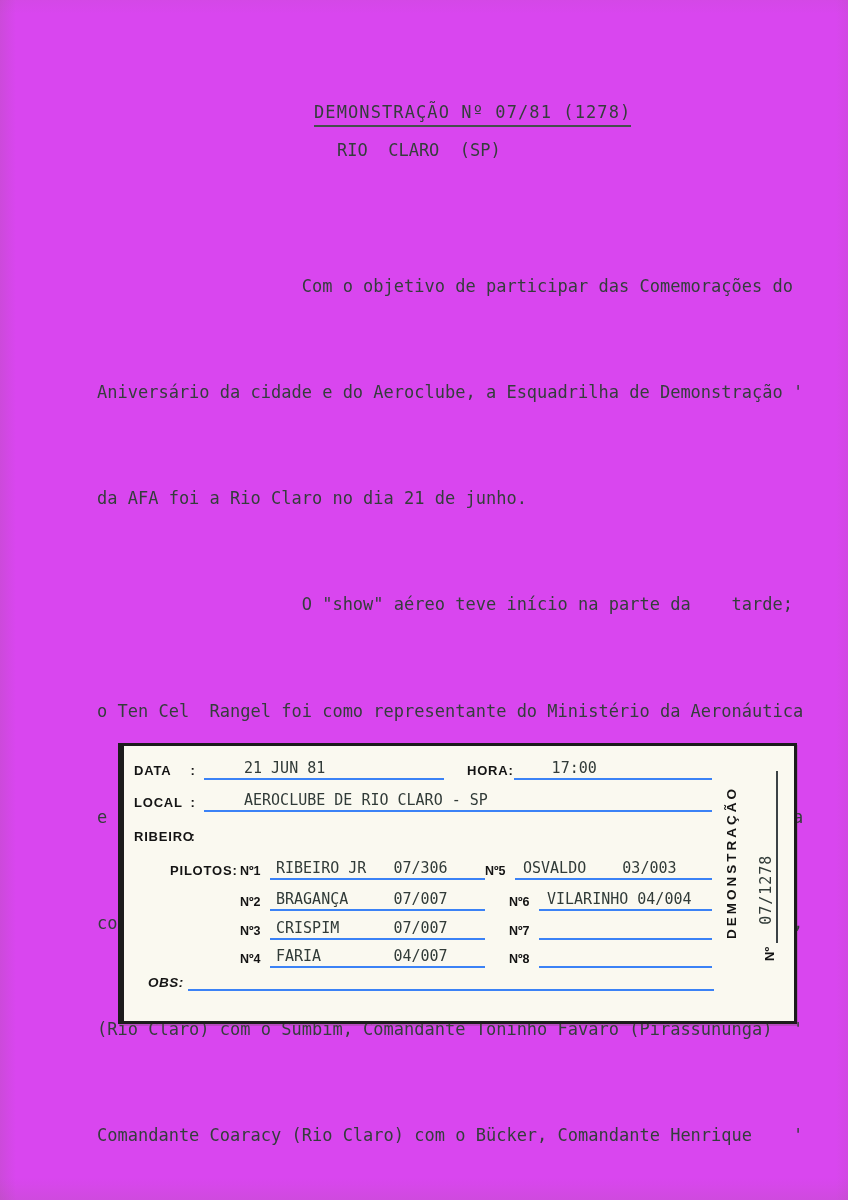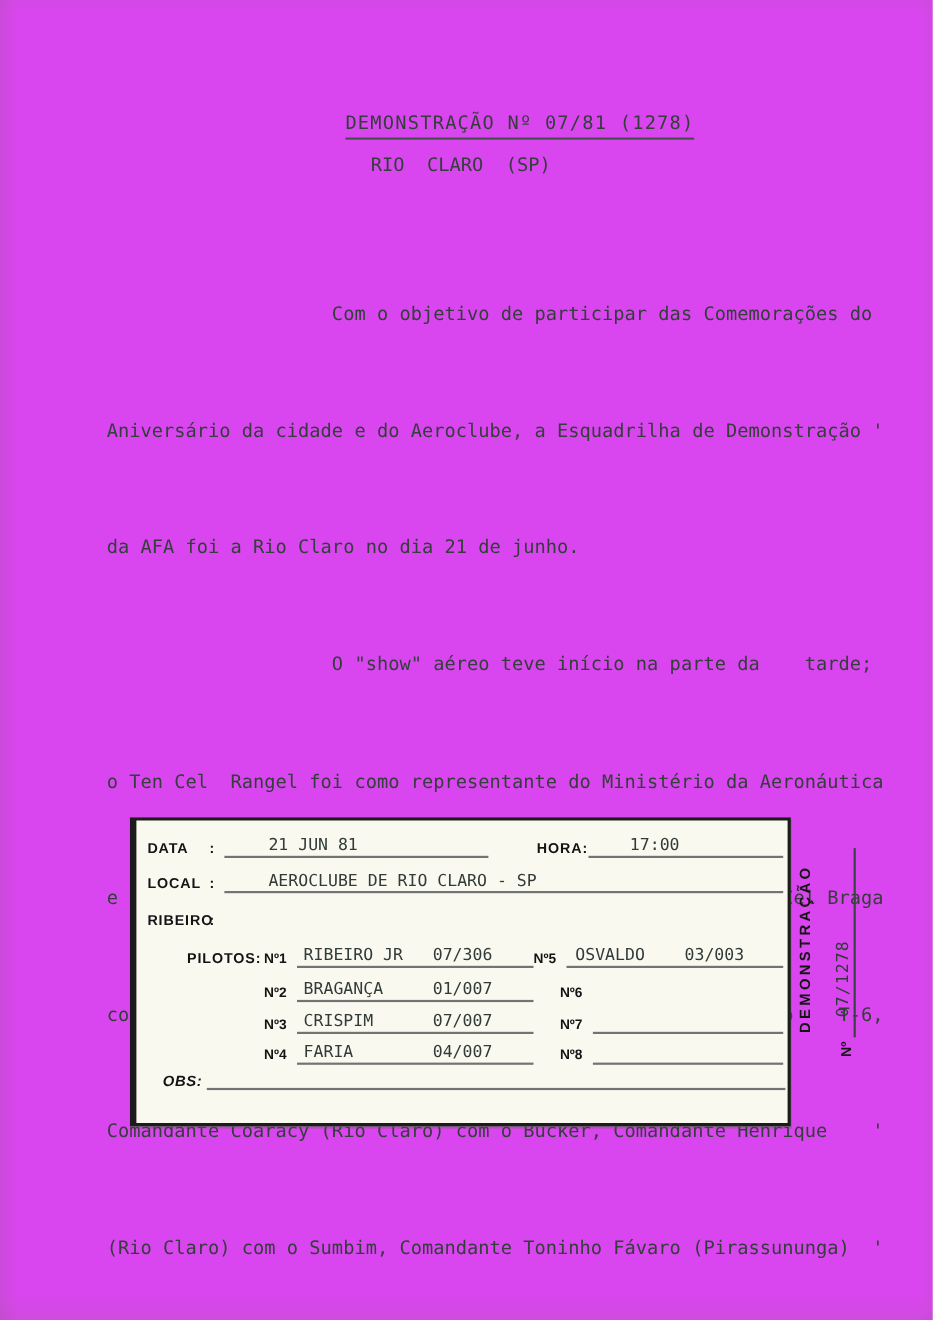--- a/index.html
+++ b/index.html
@@ -27,39 +27,39 @@
     font-size:17px;white-space:pre;
   }
   .body-text{
     position:absolute;left:97px;top:198px;width:720px;
     font-size:17px;line-height:35.4px;white-space:pre;
   }
   .body-text div{height:35.4px;}
 
   
   .form{
-    position:absolute;left:118px;top:743px;width:601px;height:281px;
+    position:absolute;left:118px;top:743px;width:679px;height:281px;
     box-sizing:border-box;background:#faf9f0;
     border:3px solid #1c1c1c;border-left-width:6px;
     box-shadow:1px 2px 0 rgba(90,85,60,.25);
   }
   .frow{
     position:absolute;left:10px;width:578px;height:23px;
     display:flex;align-items:flex-end;
   }
   .flabel{
     font-family:"Liberation Sans",sans-serif;font-weight:700;
     font-size:13px;letter-spacing:.8px;color:#141414;line-height:15px;
     padding-bottom:2px;white-space:pre;
   }
   .w54{width:54px;display:inline-block;}
   .prefix{width:70px;display:inline-block;padding-left:36px;}
   .colon{width:10px;text-align:center;}
   .fline{
-    border-bottom:2px solid #737373;
+    border-bottom:2px solid #3b82f6;
     font-size:15px;line-height:19px;white-space:pre;color:#313b38;
     box-sizing:border-box;
   }
   .pilot-no{
     font-family:"Liberation Sans",sans-serif;font-weight:700;
     font-size:12.5px;color:#141414;width:30px;display:inline-block;
     padding-bottom:2px;white-space:pre;
   }
   .obs-label{
     font-family:"Liberation Sans",sans-serif;font-weight:700;font-style:italic;
@@ -95,35 +95,35 @@
   <div class="doc-subtitle">RIO  CLARO  (SP)</div>
 
   <div class="body-text">
     <div>                    Com o objetivo de participar das Comemorações do</div>
     <div>Aniversário da cidade e do Aeroclube, a Esquadrilha de Demonstração '</div>
     <div>da AFA foi a Rio Claro no dia 21 de junho.</div>
     <div>                    O "show" aéreo teve início na parte da    tarde;</div>
     <div>o Ten Cel  Rangel foi como representante do Ministério da Aeronáutica</div>
     <div>e coordenador geral do evento. Participaram das exibições o Cel Braga</div>
     <div>com o T-6, Comandante Simioni (Lençóis Paulista) também com o    T-6,</div>
+    <div>(Rio Claro) com o Sumbim, Comandante Toninho Fávaro (Pirassununga)  '</div>
     <div>Comandante Coaracy (Rio Claro) com o Bücker, Comandante Henrique    '</div>
-    <div>(Rio Claro) com o Sumbim, Comandante Toninho Fávaro (Pirassununga)  '</div>
     
     
     
     
   </div>
 
   <div class="form">
 
     <div class="frow" style="top:11px">
       <span class="flabel w54">DATA</span>
       <span class="flabel colon">:</span>
       <span class="fline" style="width:240px;margin-left:6px;padding-left:40px">21 JUN 81</span>
-      <span class="flabel" style="margin-left:44px">HORA:</span>
+      <span class="flabel" style="margin-left:23px">HORA:</span>
       <span class="fline" style="flex:1;padding-left:38px">17:00</span>
     </div>
 
     <div class="frow" style="top:43px">
       <span class="flabel w54">LOCAL</span>
       <span class="flabel colon">:</span>
       <span class="fline" style="flex:1;margin-left:6px;padding-left:40px">AEROCLUBE DE RIO CLARO - SP</span>
     </div>
 
     <div class="frow" style="top:77px">
@@ -135,22 +135,23 @@
       <span class="flabel prefix">PILOTOS:</span>
       <span class="pilot-no">Nº1</span>
       <span class="fline" style="width:215px;padding-left:6px">RIBEIRO JR   07/306</span>
       <span class="pilot-no" style="">Nº5</span>
       <span class="fline" style="flex:1;padding-left:8px">OSVALDO    03/003</span>
     </div>
 
     <div class="frow" style="top:142px">
       <span class="prefix"></span>
       <span class="pilot-no">Nº2</span>
-      <span class="fline" style="width:215px;padding-left:6px">BRAGANÇA     01/007</span>
+      <span class="fline" style="width:215px;padding-left:6px">BRAGANÇA     07/007</span>
       <span class="pilot-no" style="margin-left:24px">Nº6</span>
+      <span class="fline" style="flex:1;padding-left:8px">VILARINHO 04/004</span>
     </div>
 
     <div class="frow" style="top:171px">
       <span class="prefix"></span>
       <span class="pilot-no">Nº3</span>
       <span class="fline" style="width:215px;padding-left:6px">CRISPIM      07/007</span>
       <span class="pilot-no" style="margin-left:24px">Nº7</span>
       <span class="fline" style="flex:1;padding-left:8px"></span>
     </div>
 

